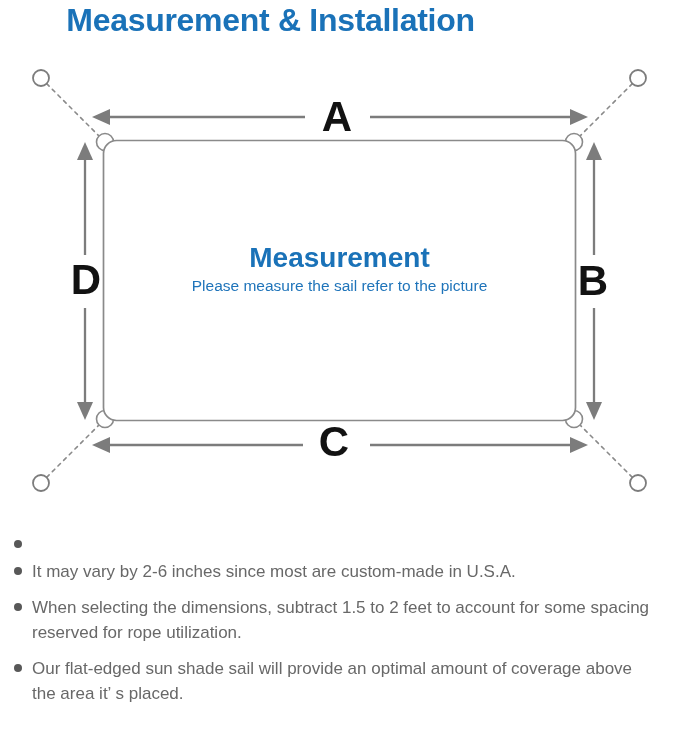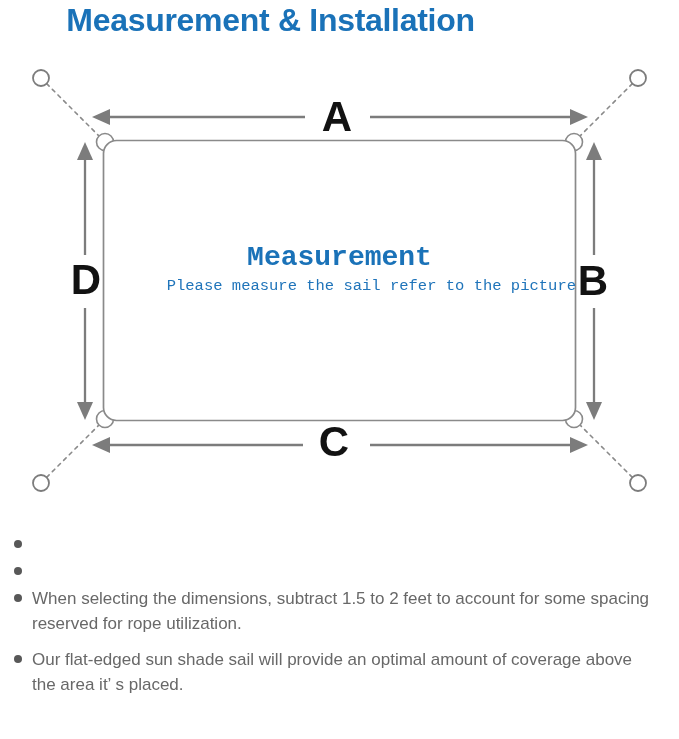--- a/index.html
+++ b/index.html
@@ -13,27 +13,26 @@
   .page-title{
     position:absolute;top:2px;left:0;width:541px;
     margin:0;text-align:center;
     font-size:32px;font-weight:bold;letter-spacing:-0.3px;
     color:#1a72b8;
   }
   .diagram{position:absolute;top:0;left:0;}
   .center-text{
     position:absolute;left:103px;top:243px;width:473px;
     text-align:center;
-    font-family:Liberation Mono, monospace;
   }
   .center-title{
     font-size:28px;font-weight:bold;color:#1a72b8;line-height:30px;
   }
   .center-subtitle{
-    margin-top:4px;font-size:15.5px;color:#1f74ba;line-height:18px;text-align:right;
+    margin-top:4px;font-size:15.5px;color:#1f74ba;line-height:18px;
   }
   .bullets{
     position:absolute;left:12px;top:532px;width:660px;
   }
   .bullet-row{
     display:flex;align-items:flex-start;
     margin-bottom:11px;
   }
   .bullet-dot{
     flex:0 0 auto;
@@ -115,20 +114,21 @@
     <div class="center-title">Measurement</div>
     <div class="center-subtitle">Please measure the sail refer to the picture</div>
   </div>
 
   <div class="bullets">
     <div class="bullet-row">
       <span class="bullet-dot"></span>
     </div>
     <div class="bullet-row">
       <span class="bullet-dot"></span>
+      <span class="bullet-text">It may vary by 2-6 inches since most are custom-made in U.S.A.</span>
     </div>
     <div class="bullet-row">
       <span class="bullet-dot"></span>
       <span class="bullet-text">When selecting the dimensions, subtract 1.5 to 2 feet to account for some spacing
 reserved for rope utilization.</span>
     </div>
     <div class="bullet-row">
       <span class="bullet-dot"></span>
       <span class="bullet-text">Our flat-edged sun shade sail will provide an optimal amount of coverage above
 the area it’ s placed.</span>

